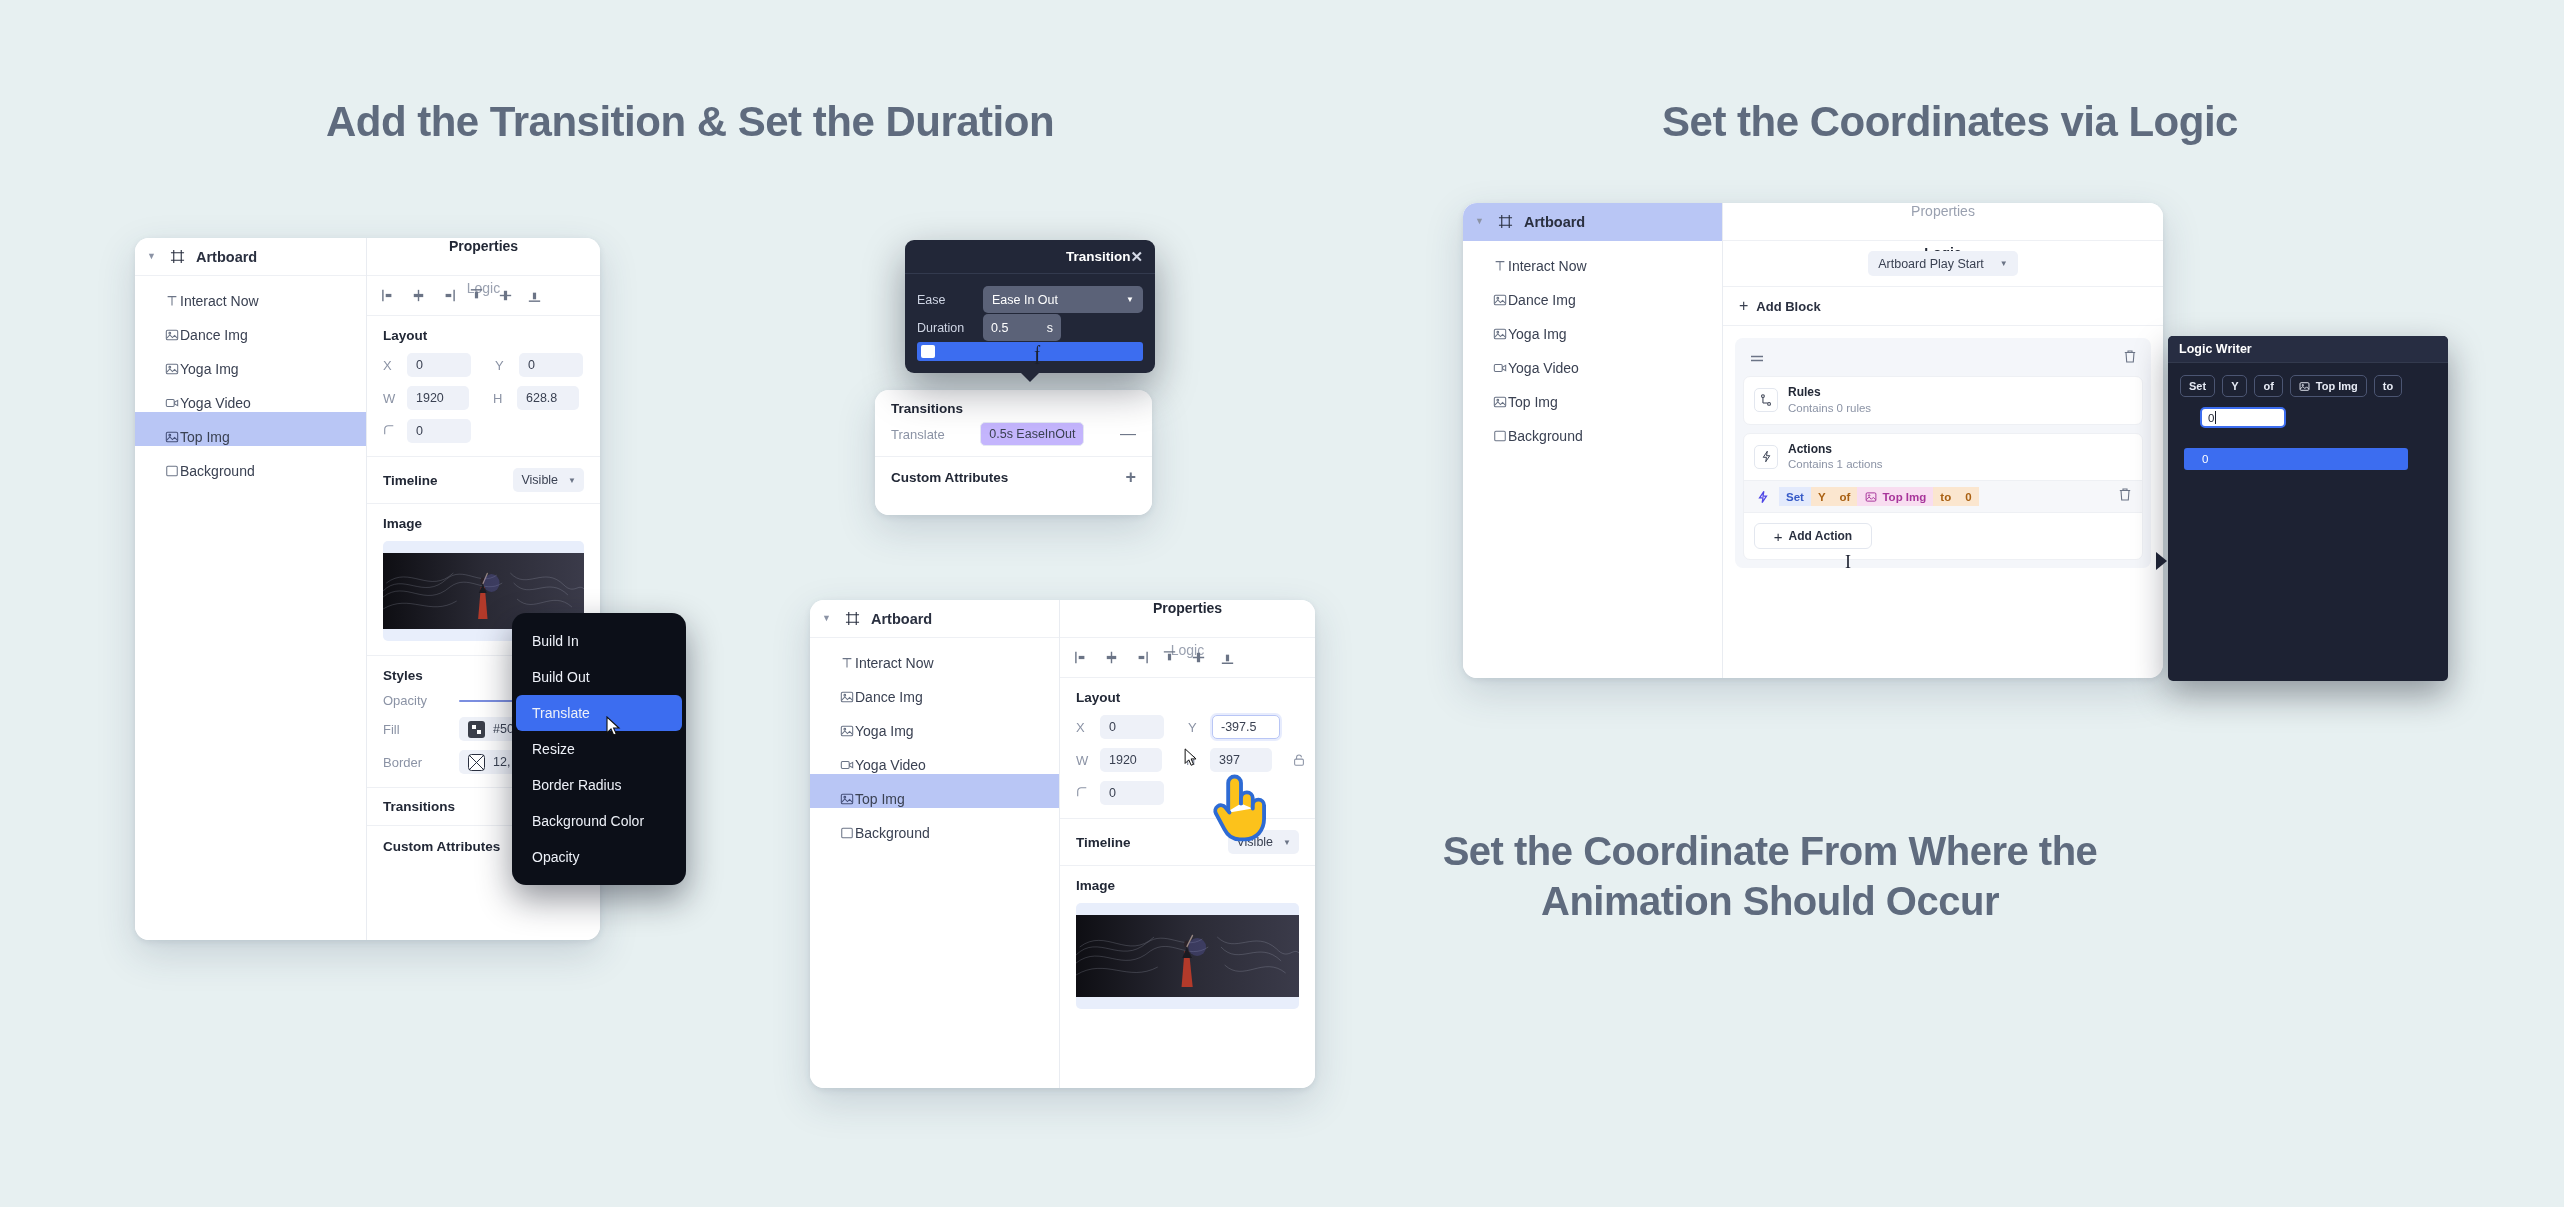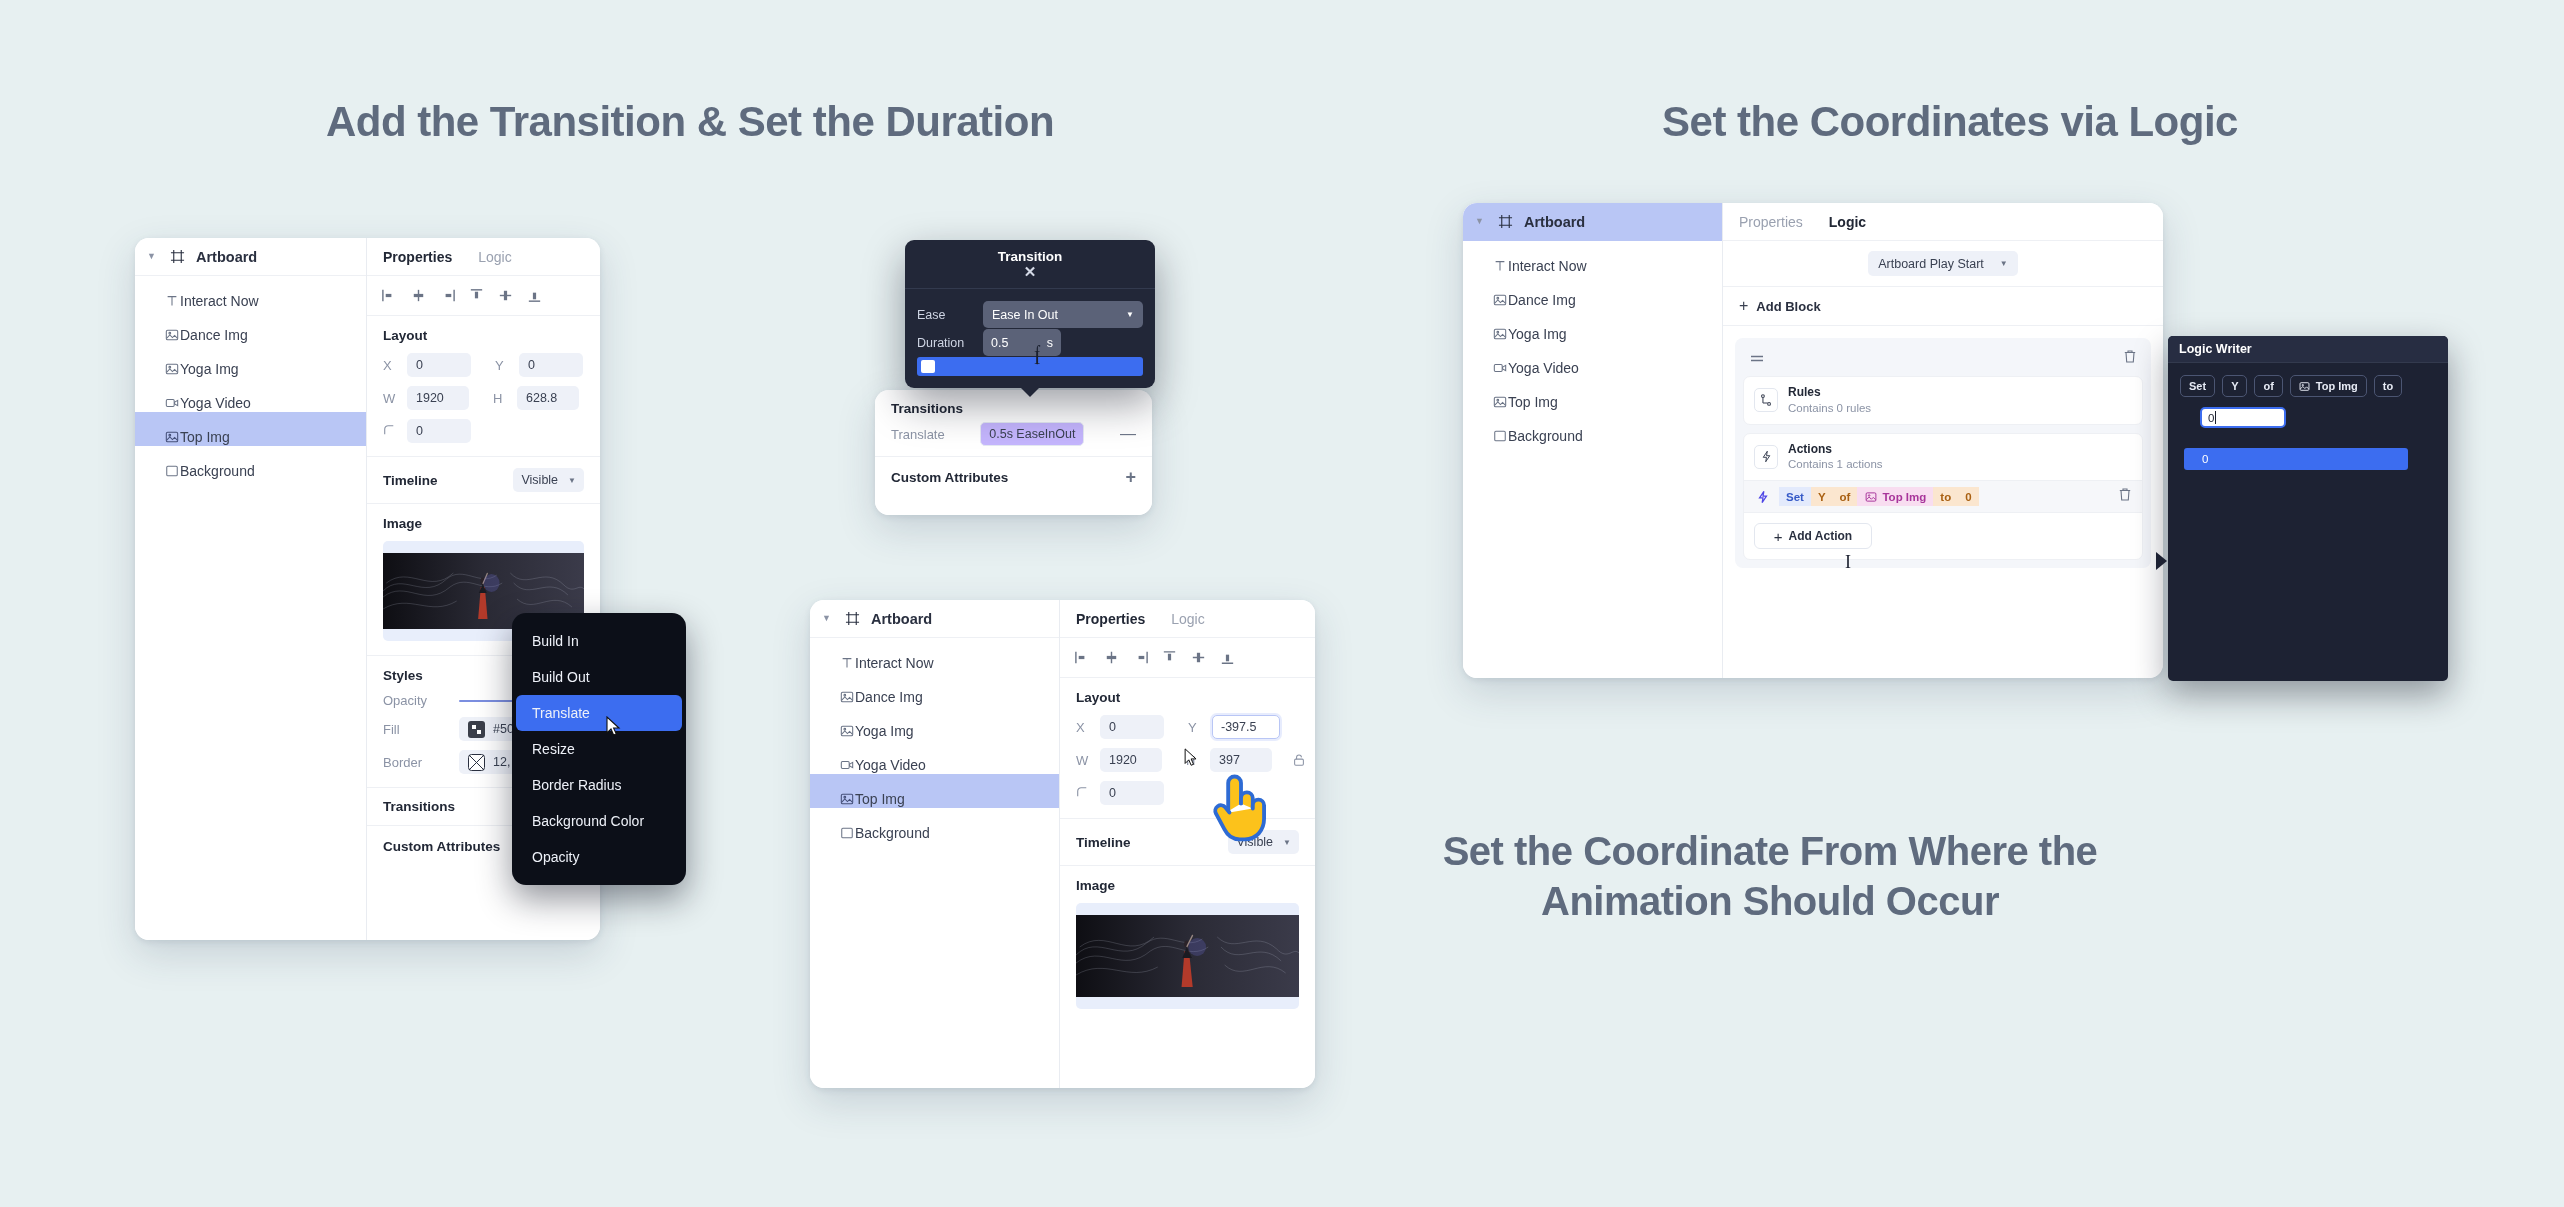--- a/index.html
+++ b/index.html
@@ -54,20 +54,21 @@
   .layer.sel{ background:#b9c6f5; }
   .ic{ width:17px; height:17px; display:inline-flex; align-items:center; justify-content:center; flex:0 0 17px;}
   .ic svg{ display:block; }
 
   .props{ flex:1 1 auto; display:flex; flex-direction:column; background:#fff; min-width:0;}
   .tabs{
     display:flex; gap:26px; align-items:center;
     height:38px; padding:0 16px;
     border-bottom:1px solid #eef0f4;
     font-size:14px;
+    flex-direction:column;
   }
   .tab{ color:#9aa1b0; }
   .tab.active{ color:#222836; font-weight:bold; }
   .align-bar{
     display:flex; align-items:center; gap:12px;
     height:40px; padding:0 14px;
     border-bottom:1px solid #eef0f4;
   }
   .sect{ padding:12px 16px 4px; }
   .sect-title{ font-size:13.5px; font-weight:bold; color:#222836; margin-bottom:10px;}
@@ -120,21 +121,21 @@
     background:#222738;
     border-radius:9px;
     width:250px;
     box-shadow:0 16px 40px rgba(10,15,30,.40);
     z-index:50;
     overflow:visible;
   }
   .tdlg-head{
     display:flex; align-items:center; justify-content:flex-end;
     padding:9px 12px; border-bottom:1px solid #333a4e;
-    color:#fff; font-size:13.5px; font-weight:bold;flex-direction:column;
+    color:#fff; font-size:13.5px; font-weight:bold;
   }
   .tdlg-body{ padding:12px; }
   .tdlg-row{ display:flex; align-items:center; gap:10px; margin-bottom:1px;}
   .tdlg-lab{ width:56px; flex:0 0 56px; color:#cfd5e4; font-size:12.5px;}
   .tsel{
     flex:1 1 auto; background:#5b6278; border-radius:5px; height:27px;
     display:flex; align-items:center; justify-content:space-between;
     padding:0 9px; color:#fff; font-size:12.5px;
   }
   .tnum{

